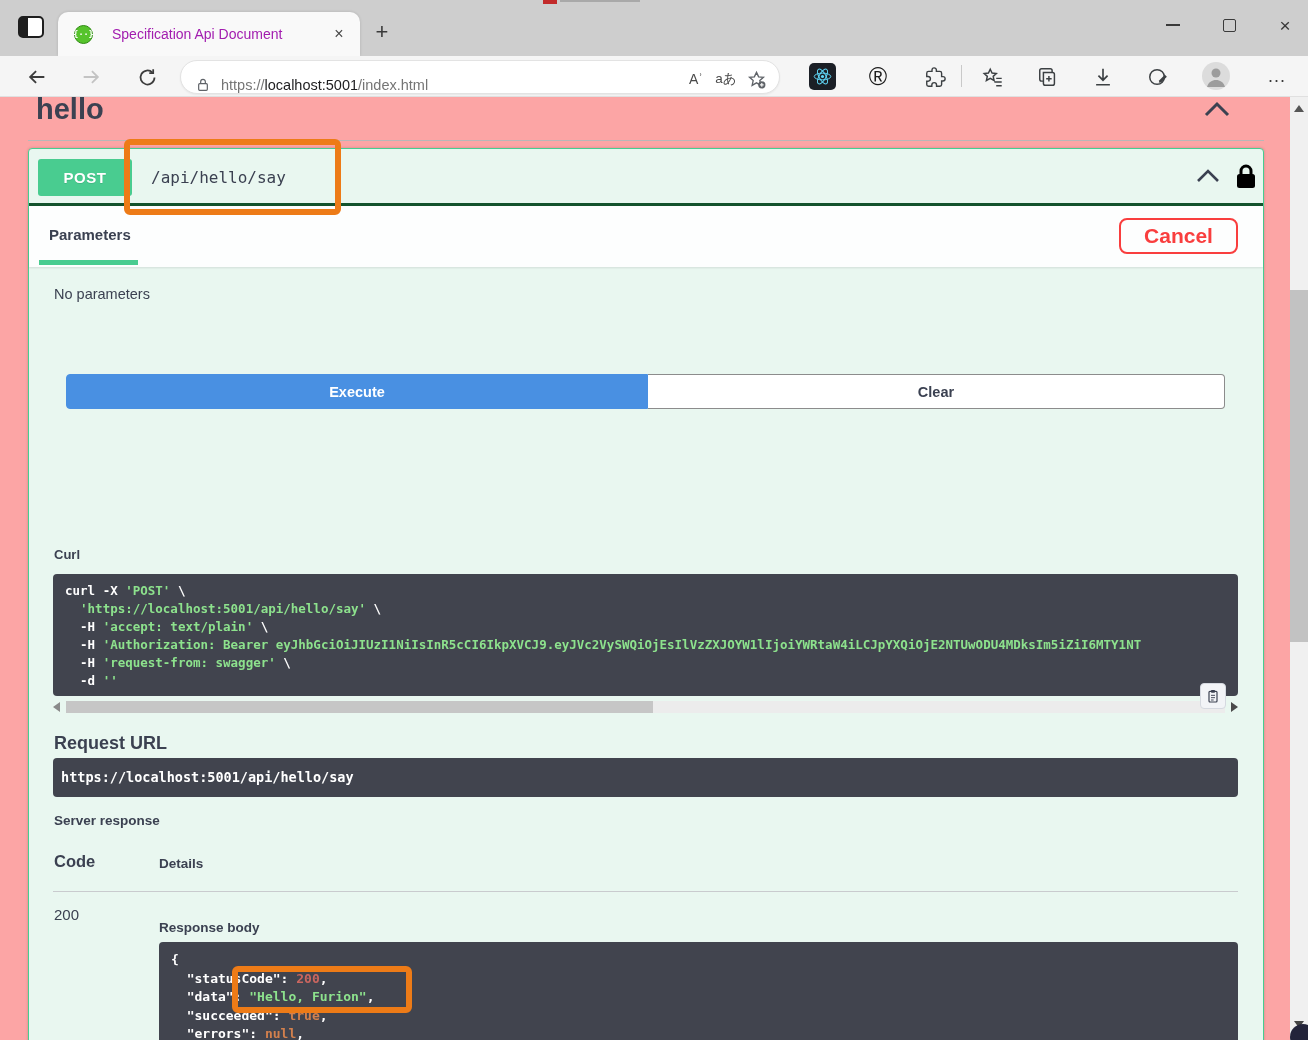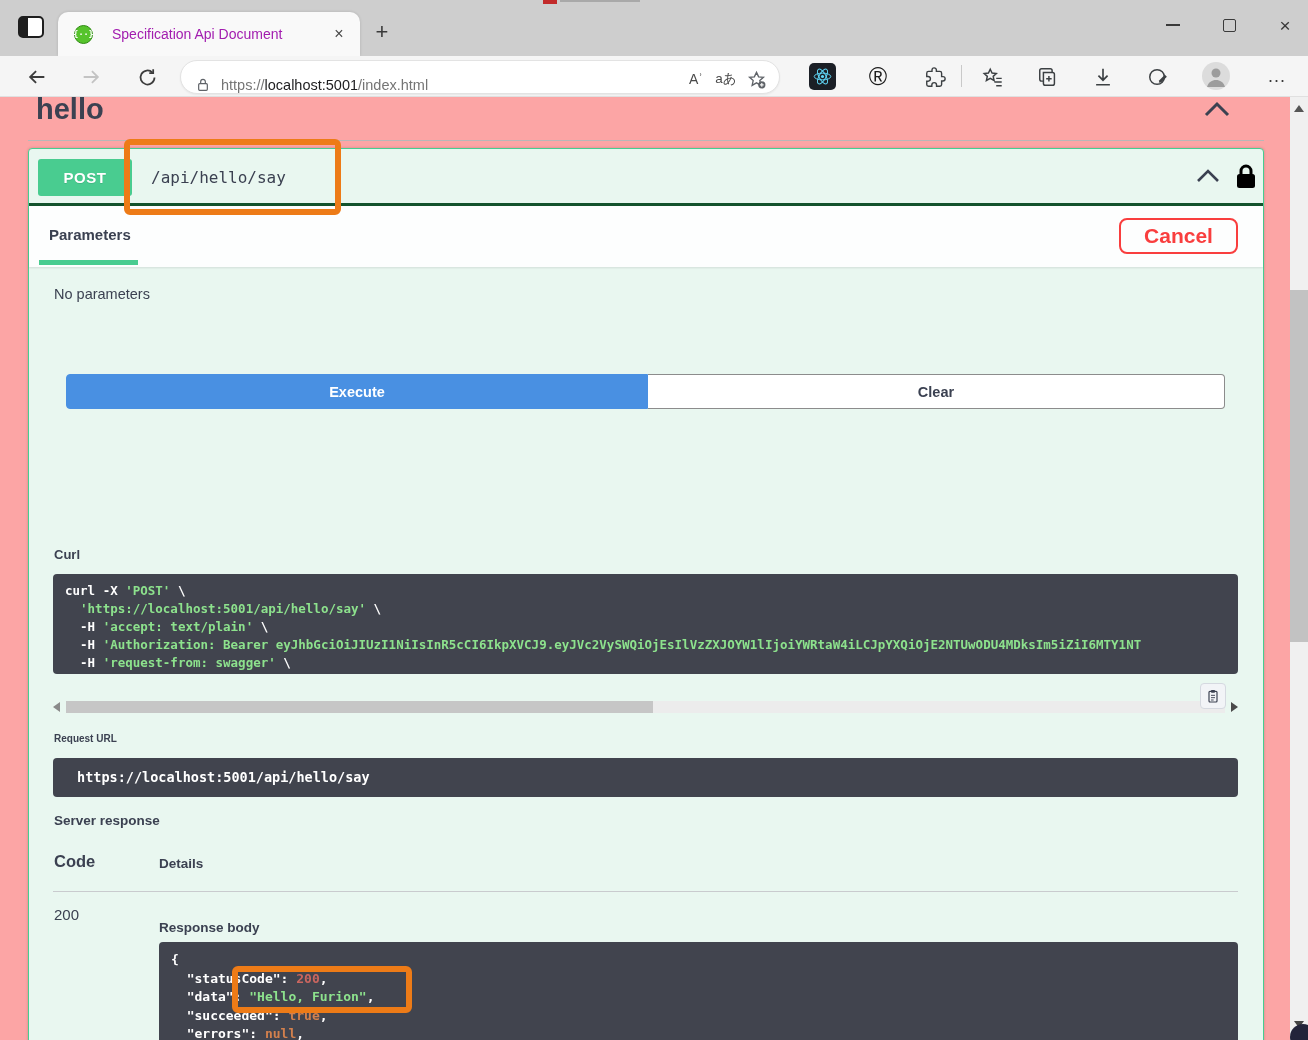--- a/index.html
+++ b/index.html
@@ -62,37 +62,37 @@
 
   .exec-row { position:absolute; left:37px; top:225px; width:1159px; height:35px; display:flex; }
   .btn-execute { width:582px; height:35px; background:#4990e2; border:1px solid #4990e2; border-radius:4px 0 0 4px; color:#fff; font-size:14.5px; font-weight:700; font-family:inherit; }
   .btn-clear { width:577px; height:35px; background:#fff; border:1px solid #8c8c8c; border-left:none; border-radius:0 4px 4px 0; color:#3b4151; font-size:14.5px; font-weight:700; font-family:inherit; }
 
   .responses-header { top:293px; height:73px; }
   .responses-label { position:absolute; left:25px; top:27px; font-size:15px; font-weight:700; color:#3b4151; }
 
   .curl-label { position:absolute; left:25px; top:398px; font-size:13px; font-weight:700; color:#3b4151; }
   .code-block { background:#41444e; border-radius:4px; font-family:"DejaVu Sans Mono", monospace; overflow:hidden; }
-  .curl-block { position:absolute; left:24px; top:425px; width:1185px; height:100px; padding:8px 12px; font-size:12.5px; line-height:18px; font-weight:700; color:#fff; }
+  .curl-block { position:absolute; left:24px; top:425px; width:1185px; height:122px; padding:8px 12px; font-size:12.5px; line-height:18px; font-weight:700; color:#fff; }
   .code-line { white-space:pre; }
   .tok-pl { color:#ffffff; }
   .tok-str { color:#8de28d; }
   .tok-key { color:#ffffff; font-weight:700; }
   .tok-num { color:#c9665f; }
   .tok-lit { color:#d2804d; }
   .copy-btn { position:absolute; left:1171px; top:534px; width:26px; height:26px; background:#f2f4f7; border:1px solid #d5d9e0; border-radius:4px; display:flex; align-items:center; justify-content:center; z-index:3; }
   .hscroll { position:absolute; left:24px; top:551px; width:1185px; height:13px; display:flex; align-items:center; }
   .hs-arrow { width:0; height:0; border-style:solid; }
   .hs-left { border-width:5px 7px 5px 0; border-color:transparent #8a8a8a transparent transparent; margin-right:6px; }
   .hs-right { border-width:5px 0 5px 7px; border-color:transparent transparent transparent #4a4a4a; margin-left:6px; }
   .hs-track { flex:1; height:12px; background:#ececec; position:relative; }
   .hs-thumb { position:absolute; left:0; top:0; width:587px; height:12px; background:#c6c6c6; }
 
-  .requrl-label { position:absolute; left:25px; top:584px; font-size:10px; font-weight:700; color:#3b4151;text-align:center; }
-  .requrl-block { position:absolute; left:24px; top:609px; width:1185px; height:39px; padding:11px 24px; font-size:13.5px; font-weight:700; color:#fff; }
+  .requrl-label { position:absolute; left:25px; top:584px; font-size:18px; font-weight:700; color:#3b4151;text-align:center; }
+  .requrl-block { position:absolute; left:24px; top:609px; width:1185px; height:39px; padding:11px 8px; font-size:13.5px; font-weight:700; color:#fff; }
   .server-label { position:absolute; left:25px; top:664px; font-size:13.5px; font-weight:700; color:#3b4151; }
   .code-header { position:absolute; left:25px; top:703px; font-size:16.5px; font-weight:700; color:#3b4151; }
   .details-header { position:absolute; left:130px; top:707px; font-size:13.5px; font-weight:700; color:#3b4151; }
   .table-divider { position:absolute; left:24px; top:742px; width:1185px; height:1px; background:#c9cbce; }
   .status-code { position:absolute; left:25px; top:757px; font-size:15px; color:#3b4151; }
   .respbody-label { position:absolute; left:130px; top:771px; font-size:13.5px; font-weight:700; color:#3b4151; }
   .resp-block { position:absolute; left:130px; top:793px; width:1079px; height:170px; padding:9px 12px; font-size:13px; line-height:18.5px; font-weight:700; color:#fff; border-radius:4px 4px 0 0; }
 
   
   .ann { position:absolute; border:6px solid #ed7b17; border-radius:6px; z-index:5; pointer-events:none; }

